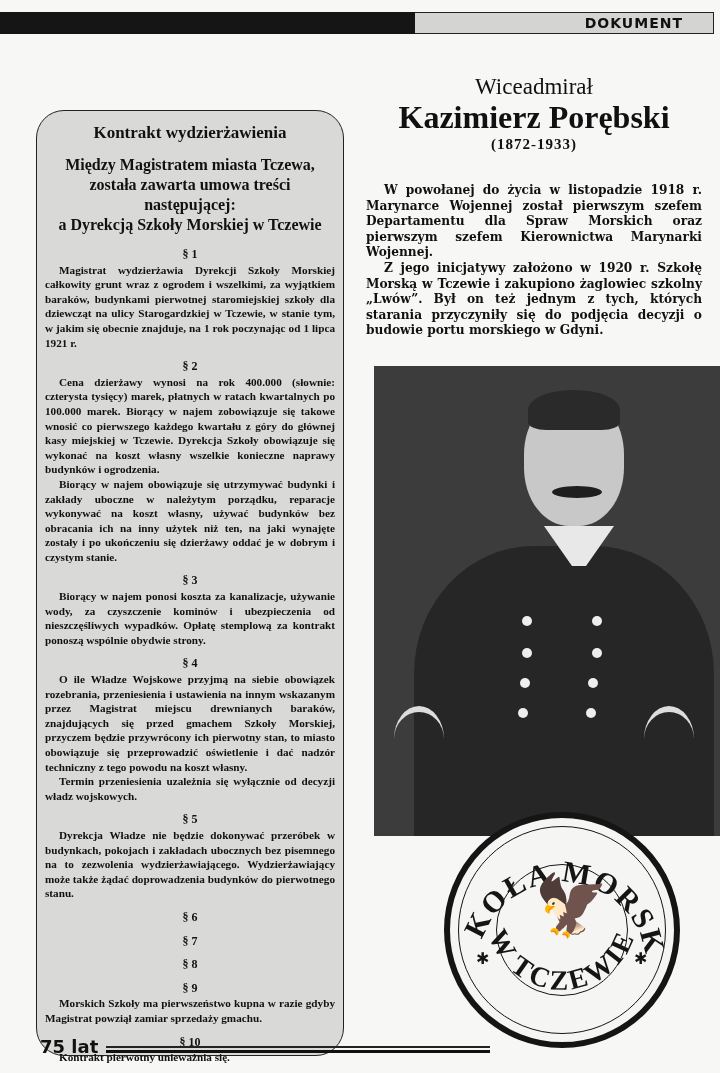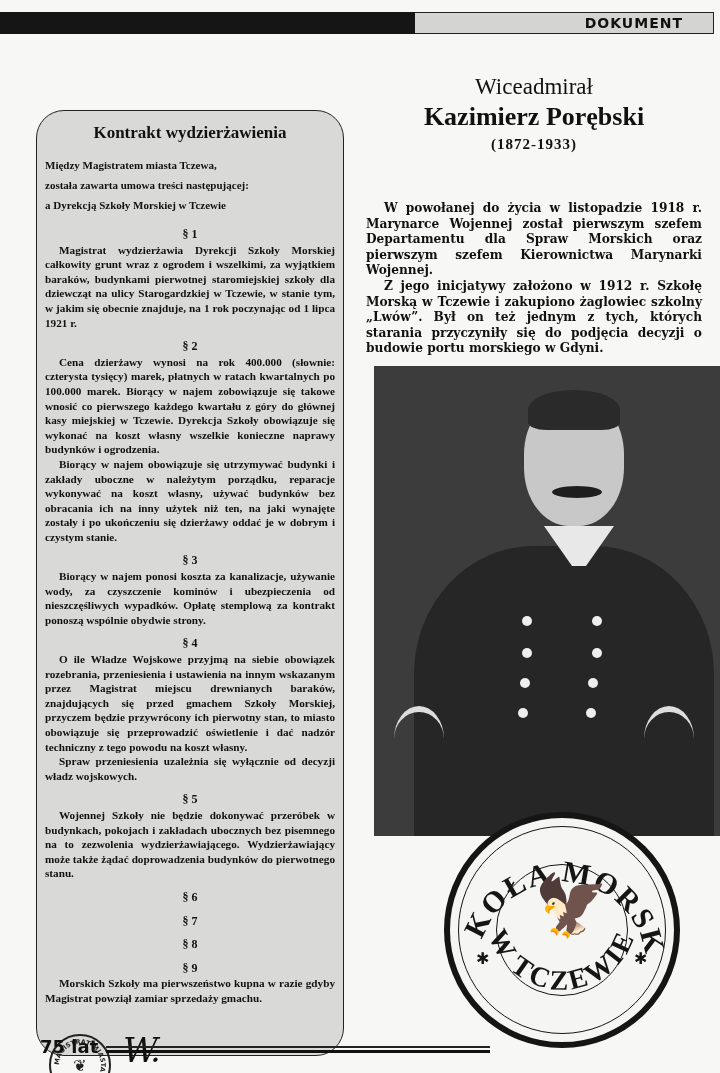--- a/index.html
+++ b/index.html
@@ -13,34 +13,34 @@
   .header-gray { position: absolute; left: 415px; top: 0; width: 298px; height: 22px; background: #d4d4d2; border-top: 1px solid #222; border-bottom: 1px solid #222; box-sizing: border-box; }
   .header-label { position: absolute; right: 30px; top: 2px; font-family: "DejaVu Sans", sans-serif; font-weight: bold; font-size: 14px; letter-spacing: 1px; color: #111; }
   .header-tick { position: absolute; left: 713px; top: 0; width: 7px; height: 22px; border-left: 1px solid #222; }
 
   .contract-box {
     position: absolute; left: 36px; top: 62px; width: 290px; height: 944px;
     background: #d9d9d7; border: 1.5px solid #222; border-radius: 28px;
     padding: 0 8px; box-sizing: content-box; margin-top: 48px;
   }
   .contract-title { text-align: center; font-weight: bold; font-size: 17px; margin-top: 12px; }
-  .contract-sub { text-align: left; font-weight: bold; font-size: 11px; line-height: 20px; margin-top: 12px; }
+  .contract-sub { text-align: center; font-weight: bold; font-size: 16px; line-height: 20px; margin-top: 12px; }
   .clauses { margin-top: 12px; font-size: 11.2px; line-height: 14.6px; text-align: justify; }
   .clause-num { text-align: center; font-weight: bold; font-size: 12px; margin-top: 9px; margin-bottom: 1px; }
   .clause p { margin: 0; text-indent: 14px; font-weight: bold; }
   .signatures { position: relative; height: 110px; margin-top: 16px; }
   .seal-small { position: absolute; left: 4px; top: 12px; width: 58px; height: 58px; border-radius: 50%; border: 2px solid #222; }
   .sig { position: absolute; font-family: "DejaVu Serif", serif; font-style: italic; color: #111; }
   .sig1 { left: 78px; top: 8px; font-size: 34px; letter-spacing: -2px; }
 
   .bio { position: absolute; left: 366px; top: 74px; width: 336px; }
   .bio-rank { text-align: center; font-weight: normal; font-size: 23px; }
-  .bio-name { text-align: center; font-weight: bold; font-size: 26px; line-height: 34px; margin-top: 0; }
+  .bio-name { text-align: center; font-weight: bold; font-size: 32px; line-height: 34px; margin-top: 0; }
   .bio-years { text-align: center; font-weight: bold; font-size: 15px; letter-spacing: 1px; margin-top: 2px; }
-  .bio-text { margin-top: 48px; font-family: "DejaVu Serif", serif; font-weight: bold; font-size: 12.2px; line-height: 15.6px; text-align: justify; }
+  .bio-text { margin-top: 30px; font-family: "DejaVu Serif", serif; font-weight: bold; font-size: 12.2px; line-height: 15.6px; text-align: justify; }
   .bio-text p { margin: 0; text-indent: 18px; }
 
   .photo { position: absolute; left: 374px; top: 366px; width: 346px; height: 470px; background: #3c3c3c; overflow: hidden; }
   .photo .head { position: absolute; left: 150px; top: 30px; width: 100px; height: 130px; border-radius: 45%; background: #c8c8c8; }
   .photo .hair { position: absolute; left: 154px; top: 24px; width: 92px; height: 40px; border-radius: 50% 50% 20% 20%; background: #2a2a2a; }
   .photo .mustache { position: absolute; left: 178px; top: 120px; width: 50px; height: 12px; border-radius: 50%; background: #1e1e1e; }
   .photo .collar { position: absolute; left: 170px; top: 160px; width: 70px; height: 40px; background: #e8e8e8; clip-path: polygon(0 0,100% 0,60% 100%,40% 100%); }
   .photo .coat { position: absolute; left: 40px; top: 180px; width: 300px; height: 320px; background: #262626; border-radius: 40% 40% 0 0; }
   .photo .btn { position: absolute; width: 10px; height: 10px; border-radius: 50%; background: #eee; }
   .photo .cuff-l { position: absolute; left: 20px; top: 340px; width: 50px; height: 60px; border-radius: 50% 50% 10% 10%; border-top: 6px solid #ddd; }
@@ -87,38 +87,42 @@
         <p>Cena dzierżawy wynosi na rok 400.000 (słownie: czterysta tysięcy) marek, płatnych w ratach kwartalnych po 100.000 marek. Biorący w najem zobowiązuje się takowe wnosić co pierwszego każdego kwartału z góry do głównej kasy miejskiej w Tczewie. Dyrekcja Szkoły obowiązuje się wykonać na koszt własny wszelkie konieczne naprawy budynków i ogrodzenia.</p>
         <p>Biorący w najem obowiązuje się utrzymywać budynki i zakłady uboczne w należytym porządku, reparacje wykonywać na koszt własny, używać budynków bez obracania ich na inny użytek niż ten, na jaki wynajęte zostały i po ukończeniu się dzierżawy oddać je w dobrym i czystym stanie.</p>
       </div>
       <div class="clause">
         <div class="clause-num">§ 3</div>
         <p>Biorący w najem ponosi koszta za kanalizacje, używanie wody, za czyszczenie kominów i ubezpieczenia od nieszczęśliwych wypadków. Opłatę stemplową za kontrakt ponoszą wspólnie obydwie strony.</p>
       </div>
       <div class="clause">
         <div class="clause-num">§ 4</div>
         <p>O ile Władze Wojskowe przyjmą na siebie obowiązek rozebrania, przeniesienia i ustawienia na innym wskazanym przez Magistrat miejscu drewnianych baraków, znajdujących się przed gmachem Szkoły Morskiej, przyczem będzie przywrócony ich pierwotny stan, to miasto obowiązuje się przeprowadzić oświetlenie i dać nadzór techniczny z tego powodu na koszt własny.</p>
-        <p>Spraw przeniesienia uzależnia się wyłącznie od decyzji władz wojskowych.</p>
+        <p>Termin przeniesienia uzależnia się wyłącznie od decyzji władz wojskowych.</p>
       </div>
       <div class="clause">
         <div class="clause-num">§ 5</div>
-        <p>Wojennej Szkoły nie będzie dokonywać przeróbek w budynkach, pokojach i zakładach ubocznych bez pisemnego na to zezwolenia wydzierżawiającego. Wydzierżawiający może także żądać doprowadzenia budynków do pierwotnego stanu.</p>
+        <p>Dyrekcja Władze nie będzie dokonywać przeróbek w budynkach, pokojach i zakładach ubocznych bez pisemnego na to zezwolenia wydzierżawiającego. Wydzierżawiający może także żądać doprowadzenia budynków do pierwotnego stanu.</p>
       </div>
       <div class="clause">
         <div class="clause-num">§ 6</div>
       </div>
       <div class="clause">
         <div class="clause-num">§ 7</div>
       </div>
       <div class="clause">
         <div class="clause-num">§ 8</div>
       </div>
       <div class="clause">
         <div class="clause-num">§ 9</div>
         <p>Morskich Szkoły ma pierwszeństwo kupna w razie gdyby Magistrat powziął zamiar sprzedaży gmachu.</p>
+      </div>
+      <div class="clause">
+        <div class="clause-num">§ 10</div>
+        <p>Kontrakt pierwotny unieważnia się.</p>
       </div>
     </div>
   <div class="signatures">
     <div class="seal-small">
       <svg width="58" height="58" viewBox="0 0 58 58">
         <defs>
             <path id="sealArc" d="M29,29 m-21,0 a21,21 0 1,1 42,0 a21,21 0 1,1 -42,0"></path>
           </defs>
         <text font-size="6.5" font-family="DejaVu Sans, sans-serif" font-weight="bold" fill="#222"><textPath href="#sealArc">MAGISTRAT MIASTA TCZEWA</textPath></text>
         <text x="29" y="35" text-anchor="middle" font-size="16" fill="#222">❦</text>
@@ -128,21 +132,21 @@
 
   </div>
 </div>
 
 <div class="bio">
   <div class="bio-rank">Wiceadmirał</div>
   <div class="bio-name">Kazimierz Porębski</div>
   <div class="bio-years">(1872-1933)</div>
   <div class="bio-text">
     <p>W powołanej do życia w listopadzie 1918 r. Marynarce Wojennej został pierwszym szefem Departamentu dla Spraw Morskich oraz pierwszym szefem Kierownictwa Marynarki Wojennej.</p>
-    <p>Z jego inicjatywy założono w 1912 r. Szkołę Morską w Tczewie i zakupiono żaglowiec szkolny „Lwów”. Był on też jednym z tych, których starania przyczyniły się do podjęcia decyzji o budowie portu morskiego w Gdyni.</p>
+    <p>Z jego inicjatywy założono w 1920 r. Szkołę Morską w Tczewie i zakupiono żaglowiec szkolny „Lwów”. Był on też jednym z tych, których starania przyczyniły się do podjęcia decyzji o budowie portu morskiego w Gdyni.</p>
   </div>
 </div>
 
 <div class="photo">
   <div class="coat"></div>
   <div class="head"></div>
   <div class="hair"></div>
   <div class="mustache"></div>
   <div class="collar"></div>
   <div class="btn" style="left:148px;top:250px"></div>

